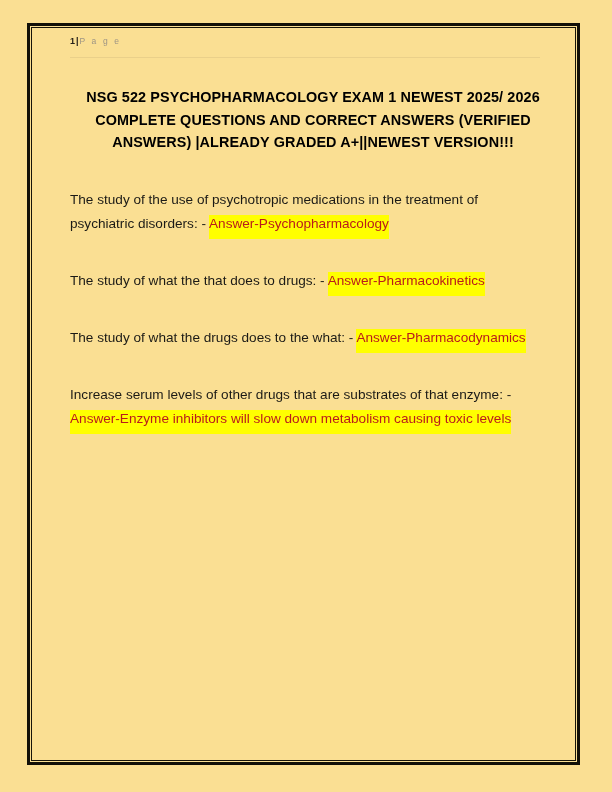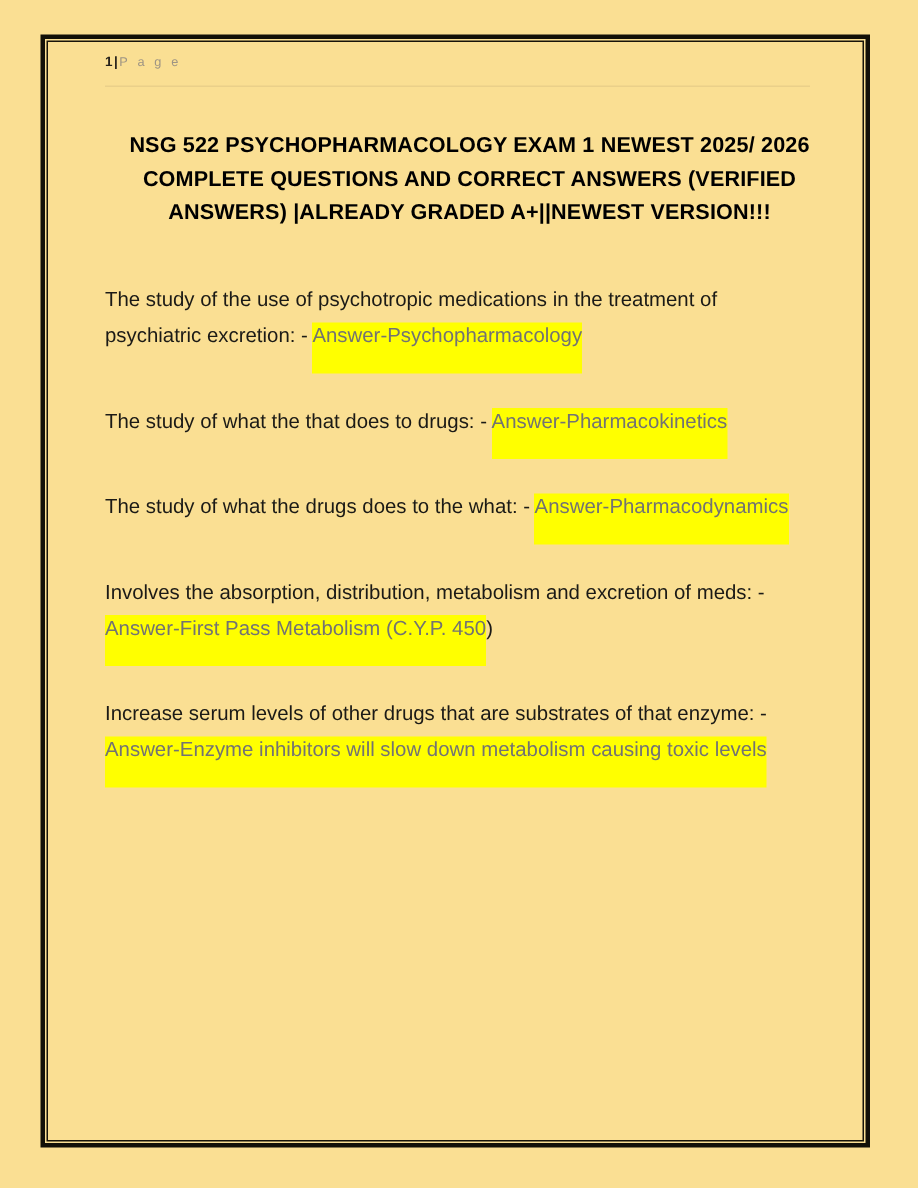--- a/index.html
+++ b/index.html
@@ -106,22 +106,22 @@
     font-size: 13.6px;
     line-height: 24px;
     color: #1b1a16;
     max-width: 470px;
   }
   .qa-item:last-child {
     margin-bottom: 4px;
   }
   .hl {
     background: #ffff00;
-    color: #737373;
-    padding: 1px 0 18px 0;
+    color: #b91c1c;
+    padding: 1px 0 8px 0;
     box-decoration-break: clone;
     -webkit-box-decoration-break: clone;
   }
 </style>
 </head>
 <body>
 
 <div class="page">
 
   <div class="page-border"></div>
@@ -130,21 +130,20 @@
   <div class="content">
 
     <div class="doc-header">
       <span class="pg-num">1</span><span class="pg-sep">|</span><span class="pg-word">P a g e</span>
     </div>
     <div class="header-rule"></div>
 
     <div class="doc-title">NSG 522 PSYCHOPHARMACOLOGY EXAM 1 NEWEST 2025/ 2026 COMPLETE QUESTIONS AND CORRECT ANSWERS (VERIFIED ANSWERS) |ALREADY GRADED A+||NEWEST VERSION!!!</div>
 
     <div class="qa-list">
-        <div class="qa-item"><span>The study of the use of psychotropic medications in the treatment of psychiatric excretion: - </span><span class="hl">Answer-Psychopharmacology</span></div>
+        <div class="qa-item"><span>The study of the use of psychotropic medications in the treatment of psychiatric disorders: - </span><span class="hl">Answer-Psychopharmacology</span></div>
         <div class="qa-item"><span>The study of what the that does to drugs: - </span><span class="hl">Answer-Pharmacokinetics</span></div>
         <div class="qa-item"><span>The study of what the drugs does to the what: - </span><span class="hl">Answer-Pharmacodynamics</span></div>
-        <div class="qa-item"><span>Involves the absorption, distribution, metabolism and excretion of meds: - </span><span class="hl">Answer-First Pass Metabolism (C.Y.P. 450</span><span>)</span></div>
         <div class="qa-item"><span>Increase serum levels of other drugs that are substrates of that enzyme: - </span><span class="hl">Answer-Enzyme inhibitors will slow down metabolism causing toxic levels</span></div>
       </div>
 
   </div>
 </div>
 
 </body></html>

